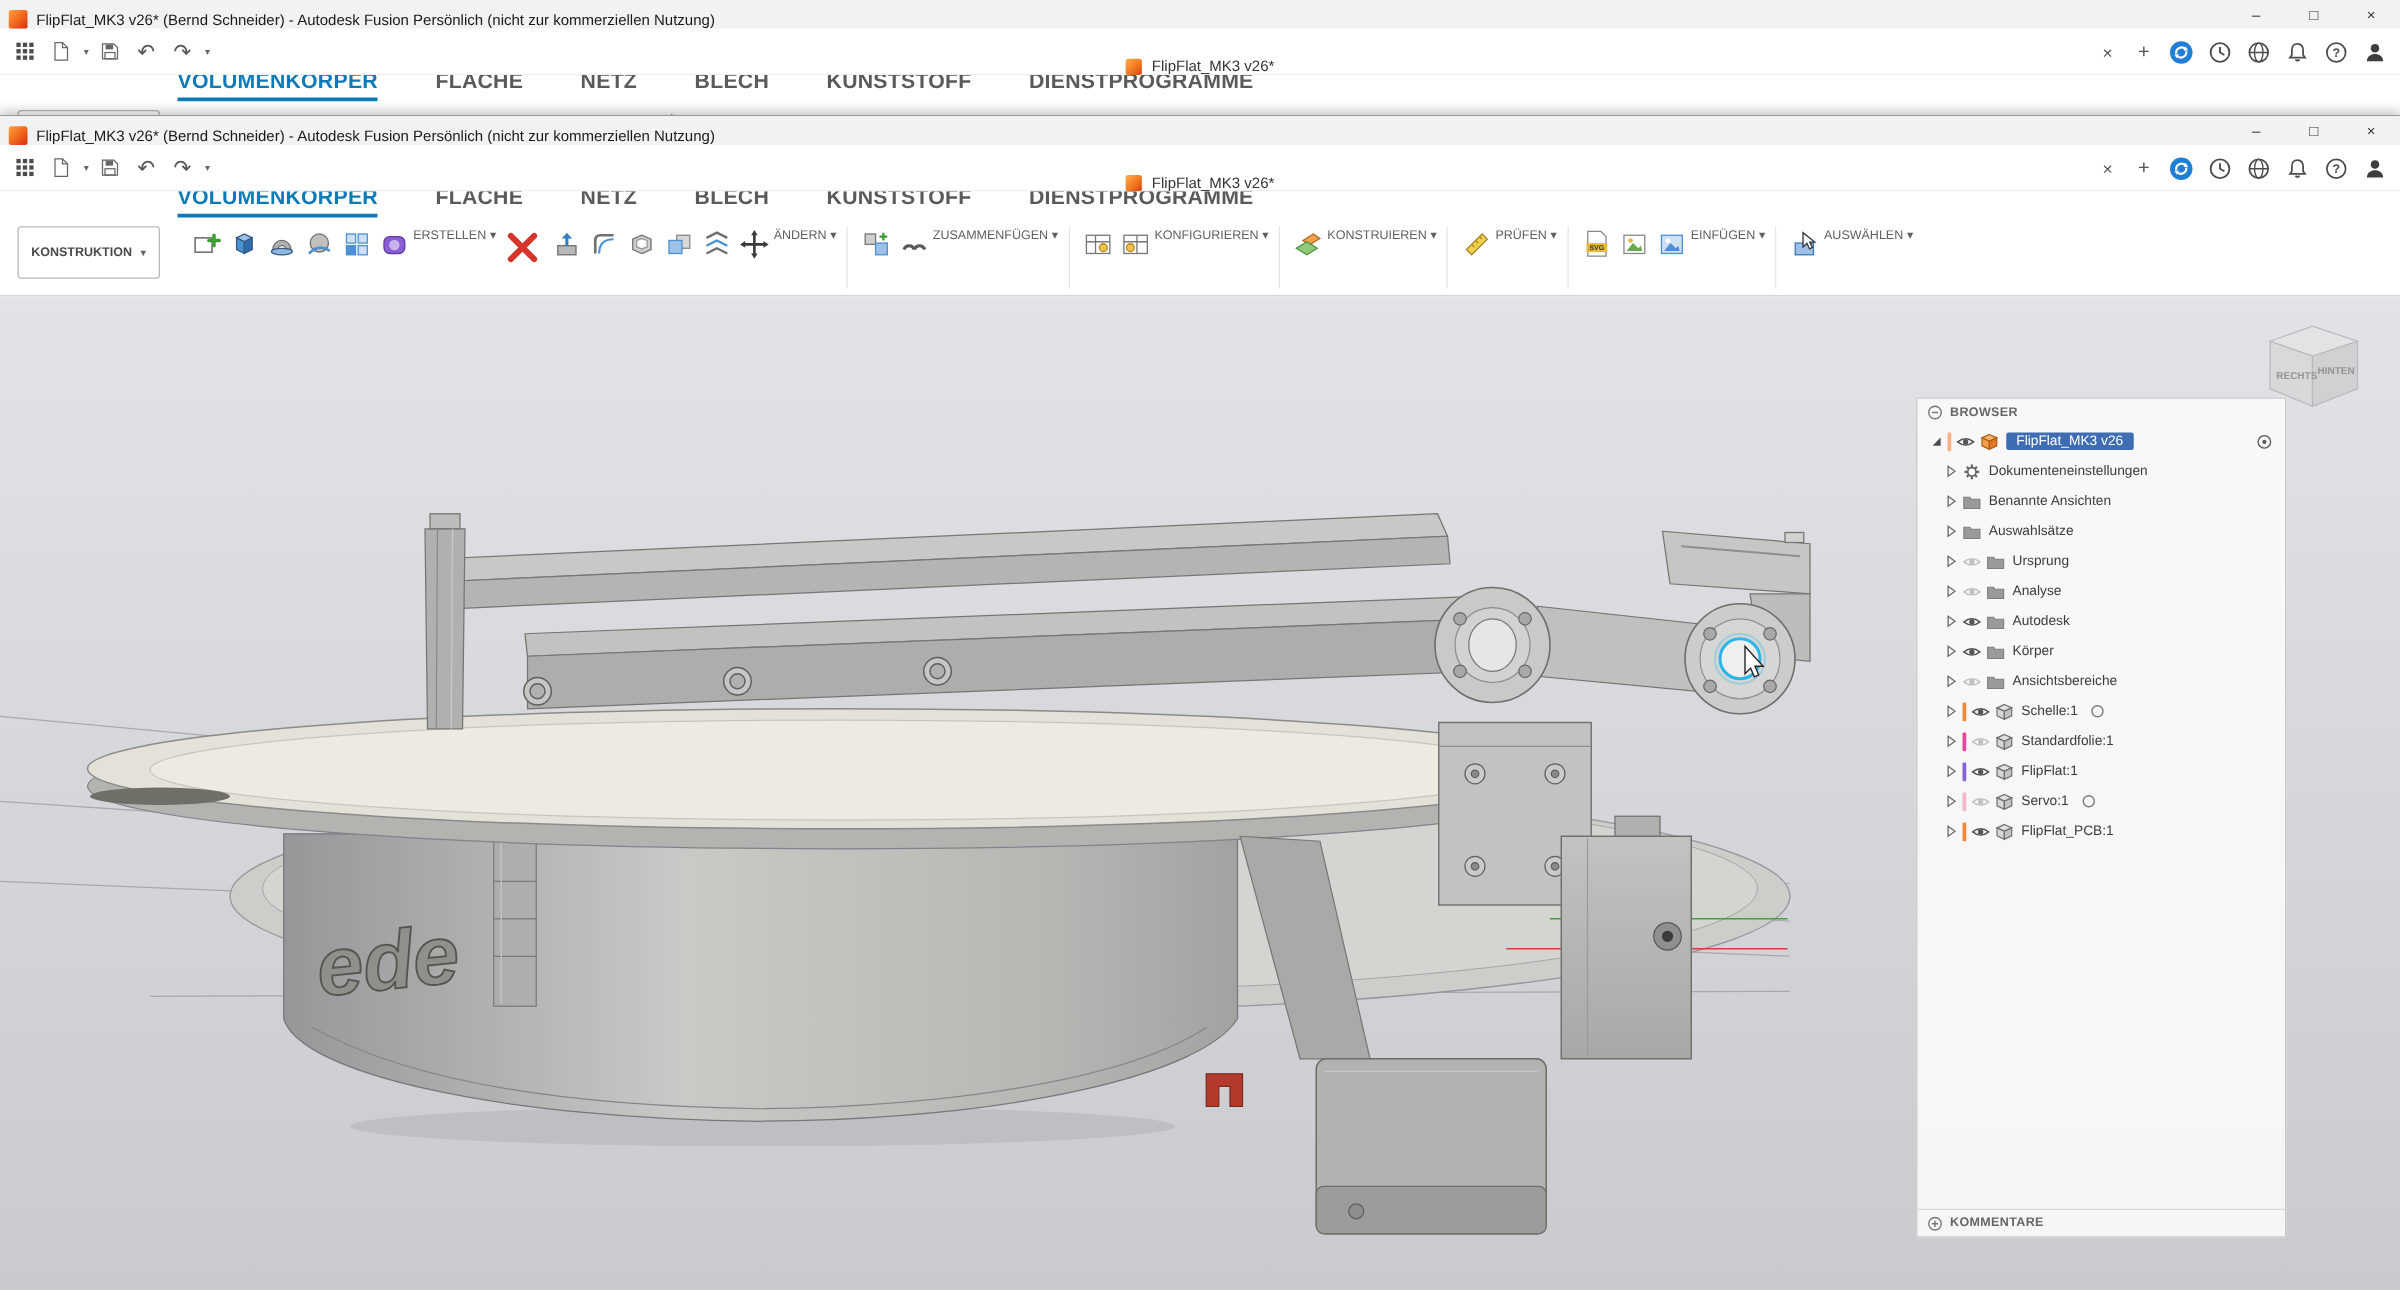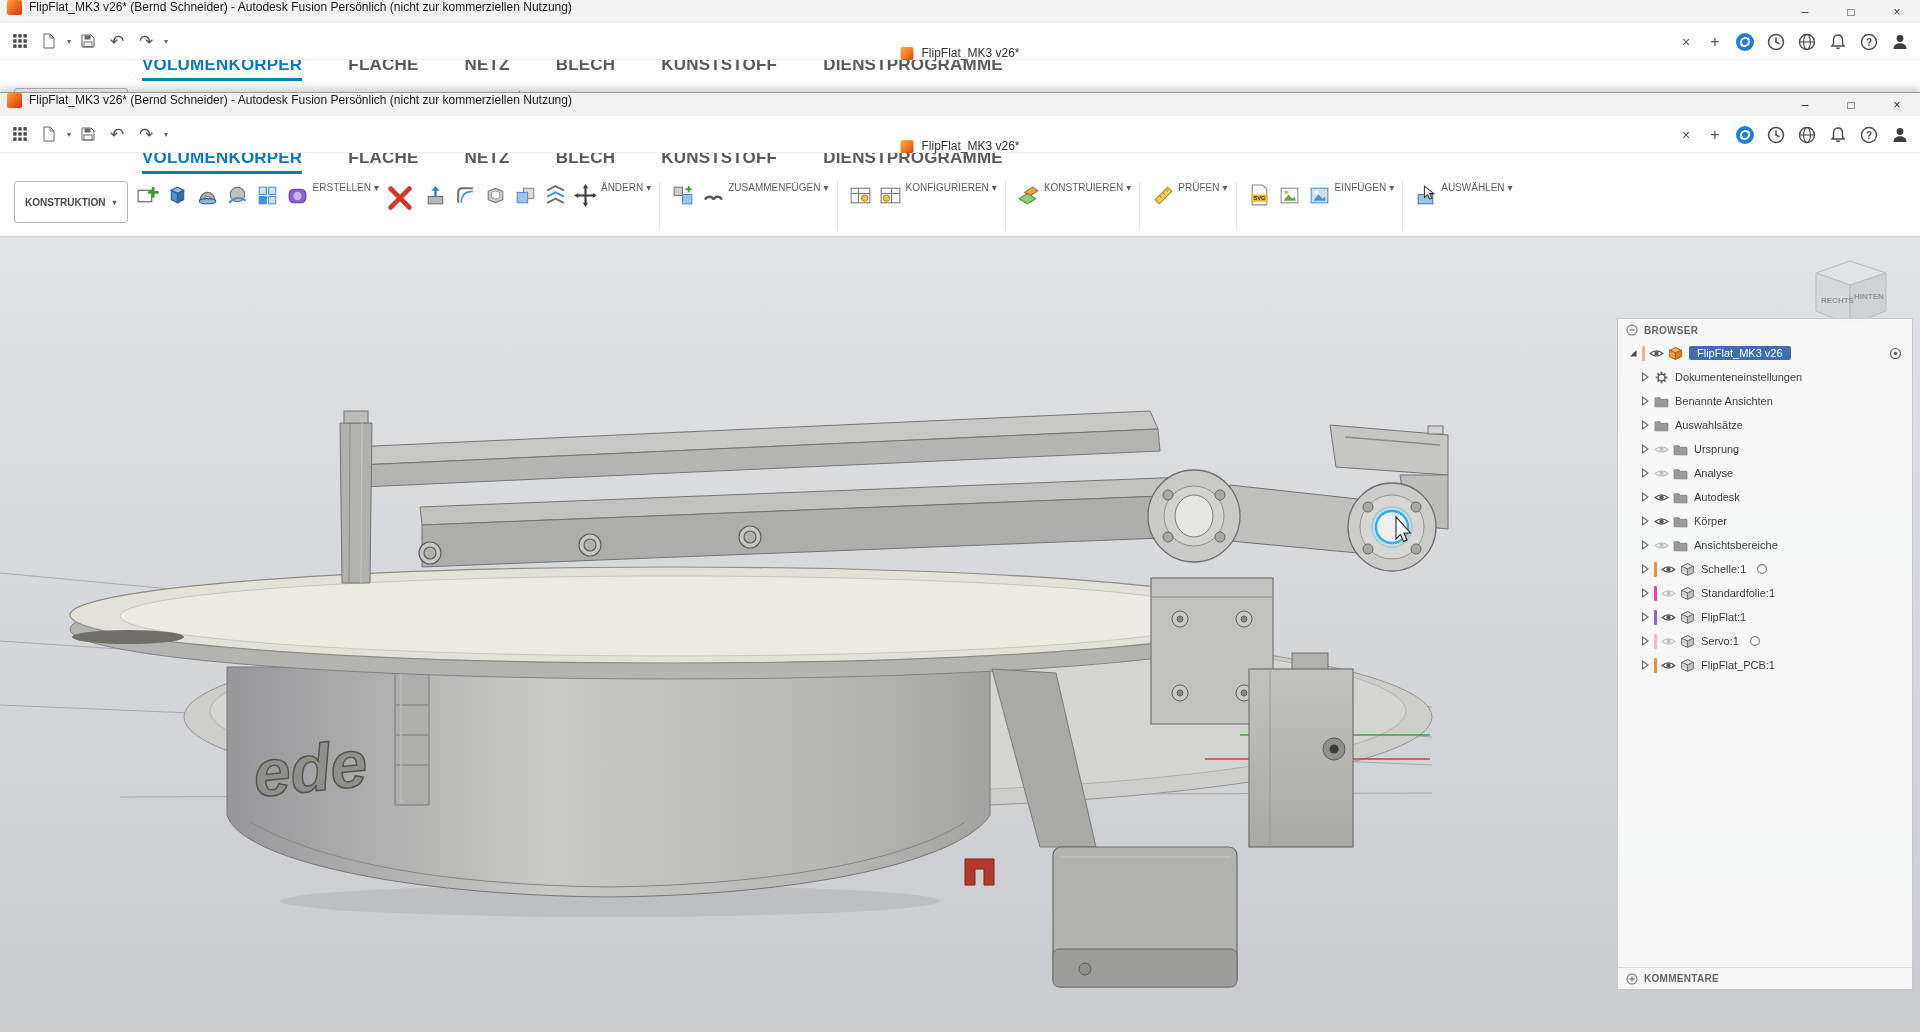--- a/index.html
+++ b/index.html
@@ -1,21 +1,21 @@
 <!DOCTYPE html>
 <html style="--accent: #0c7bb8; --sel: #3e6db3; --vp-top: #e1e3e6; --vp-bot: #c8cacd;"><head>
 <meta charset="utf-8">
 <style>
   *{box-sizing:border-box;margin:0;padding:0}
   html,body{width:1920px;height:1032px;overflow:hidden;font-family:"Liberation Sans",sans-serif;background:#c9cbce}
   .window{position:absolute;left:0;width:1920px;background:#fff}
   #win-back{top:0;height:1032px;z-index:1}
   #win-front{top:92px;height:940px;z-index:2;border-top:1px solid #9a9a9a;box-shadow:0 -3px 8px rgba(0,0,0,.22)}
 
-  .titlebar{height:23px;background:#f2f2f2;display:flex;align-items:flex-start;padding-left:7px;position:relative}
+  .titlebar{height:23px;background:#f2f2f2;display:flex;align-items:flex-end;padding-left:7px;position:relative}
   .fusion-logo{width:15px;height:15px;border-radius:2px;background:linear-gradient(135deg,#ffa23c,#f2691e 50%,#d62e0e);margin-right:7px;flex:none}
   .win-title{font-size:12px;color:#1a1a1a;white-space:nowrap}
   .win-controls{position:absolute;right:0;top:0;height:23px;display:flex}
   .wc{width:46px;height:23px;display:flex;align-items:center;justify-content:center;font-size:12px;color:#333}
 
   .appbar{height:37px;background:#fff;display:flex;align-items:center;padding:0 8px;position:relative;border-bottom:1px solid #efefef}
   .ab-left{display:flex;align-items:center;gap:5px}
   .ab-btn{height:28px;min-width:24px;display:flex;align-items:center;justify-content:center;color:#555;font-size:17px}
   .ab-btn svg{width:16px;height:16px}
   .caret{font-size:8px;color:#666;margin-left:1px}
@@ -25,37 +25,37 @@
   .circ{width:24px;height:24px;display:flex;align-items:center;justify-content:center}
   .circ svg{width:20px;height:20px}
   .xbtn{font-size:14px;color:#555;width:22px;text-align:center}
   .plusbtn{font-size:16px;color:#555;width:22px;text-align:center}
 
   .ribtabs{height:21px;background:#fff;display:flex;align-items:flex-end;gap:46px;padding-left:142px;font-size:17px;font-weight:bold;color:#5a5a5a;white-space:nowrap}
   .rtab{padding-bottom:3px;border-bottom:3px solid transparent;letter-spacing:.2px}
   .rtab.active{color:var(--accent,#0c7bb8);border-bottom-color:var(--accent,#0c7bb8)}
 
   .ribbon{height:63px;background:#fff;border-bottom:1px solid #d5d5d5;display:flex;align-items:flex-start;padding:5px 8px 0 14px}
-  .ctx-btn{border:1px solid #b8b8b8;border-radius:3px;height:42px;padding:0 10px;display:flex;align-items:center;gap:6px;font-size:10px;font-weight:bold;color:#4a4a4a;margin-right:4px;margin-top:2px}
+  .ctx-btn{border:1px solid #b8b8b8;border-radius:3px;height:42px;padding:0 10px;display:flex;align-items:center;gap:6px;font-size:10px;font-weight:bold;color:#4a4a4a;margin-right:22px;margin-top:2px}
   .rgroup{display:flex;flex-direction:row;align-items:flex-start;margin:0 1px}
   .ricons{display:flex;align-items:center}
   .ricon{width:30px;height:32px;display:flex;align-items:center;justify-content:center}
   .ricon svg{width:25px;height:25px}
   .ricon.big{width:38px;height:38px}
   .ricon.big svg{width:32px;height:32px}
   .rlabel{font-size:10px;color:#5f5f5f;margin-top:3px;display:flex;align-items:center;gap:3px;white-space:nowrap}
   .rsep{width:1px;height:50px;background:#e6e6e6;margin:0 7px;margin-top:2px}
 
   .viewport{position:relative;width:1920px;height:797px;background:linear-gradient(var(--vp-top,#e1e3e6),var(--vp-bot,#c8cacd));overflow:hidden}
   #model{position:absolute;left:0;top:0;width:1920px;height:797px}
 
   .viewcube{position:absolute;top:16px;right:24px;width:92px;height:80px;opacity:.55}
   .viewcube text{font-size:8px;fill:#555;font-weight:bold}
 
-  .browser-panel{position:absolute;left:1617px;top:81px;width:296px;height:672px;background:rgba(251,251,251,.9);border:1px solid #c8c8c8;display:flex;flex-direction:column;font-size:11px;color:#3c3c3c}
+  .browser-panel{position:absolute;left:1533px;top:81px;width:296px;height:672px;background:rgba(251,251,251,.9);border:1px solid #c8c8c8;display:flex;flex-direction:column;font-size:11px;color:#3c3c3c}
   .bp-header{height:22px;display:flex;align-items:center;gap:6px;padding-left:8px;font-size:10px;font-weight:bold;color:#666;letter-spacing:.3px;flex:none}
   .bp-header svg{width:12px;height:12px}
   .tree{flex:1;overflow:hidden}
   .trow{height:24px;display:flex;align-items:center;padding-left:10px;gap:4px}
   .trow.child{padding-left:22px}
   .tarrow{width:10px;height:12px;flex:none}
   .tarrow svg{width:10px;height:12px}
   .tbar{width:3px;height:15px;border-radius:1px;flex:none;background:#ddd}
   .ticon{width:15px;height:15px;flex:none}
   .ticon svg{width:15px;height:15px}

